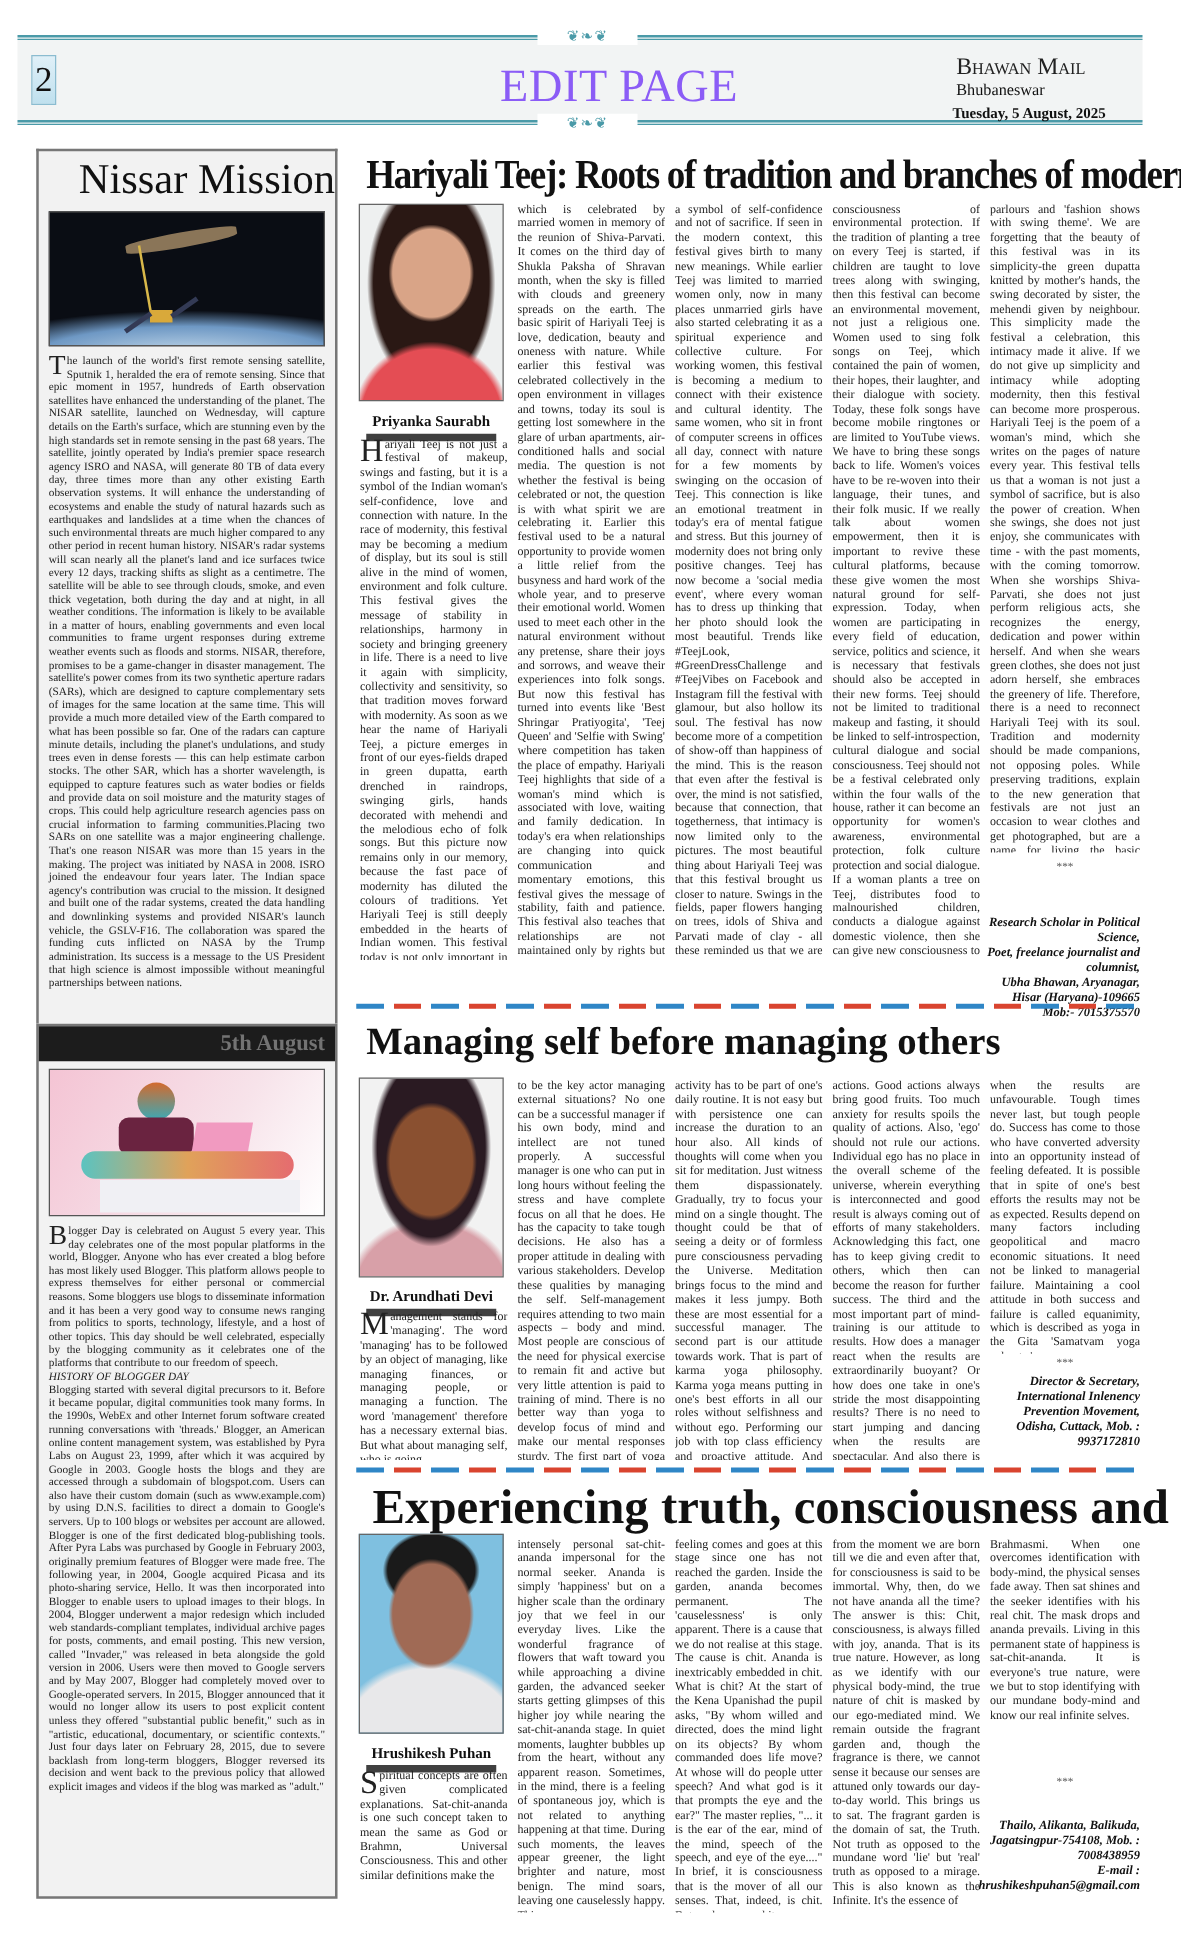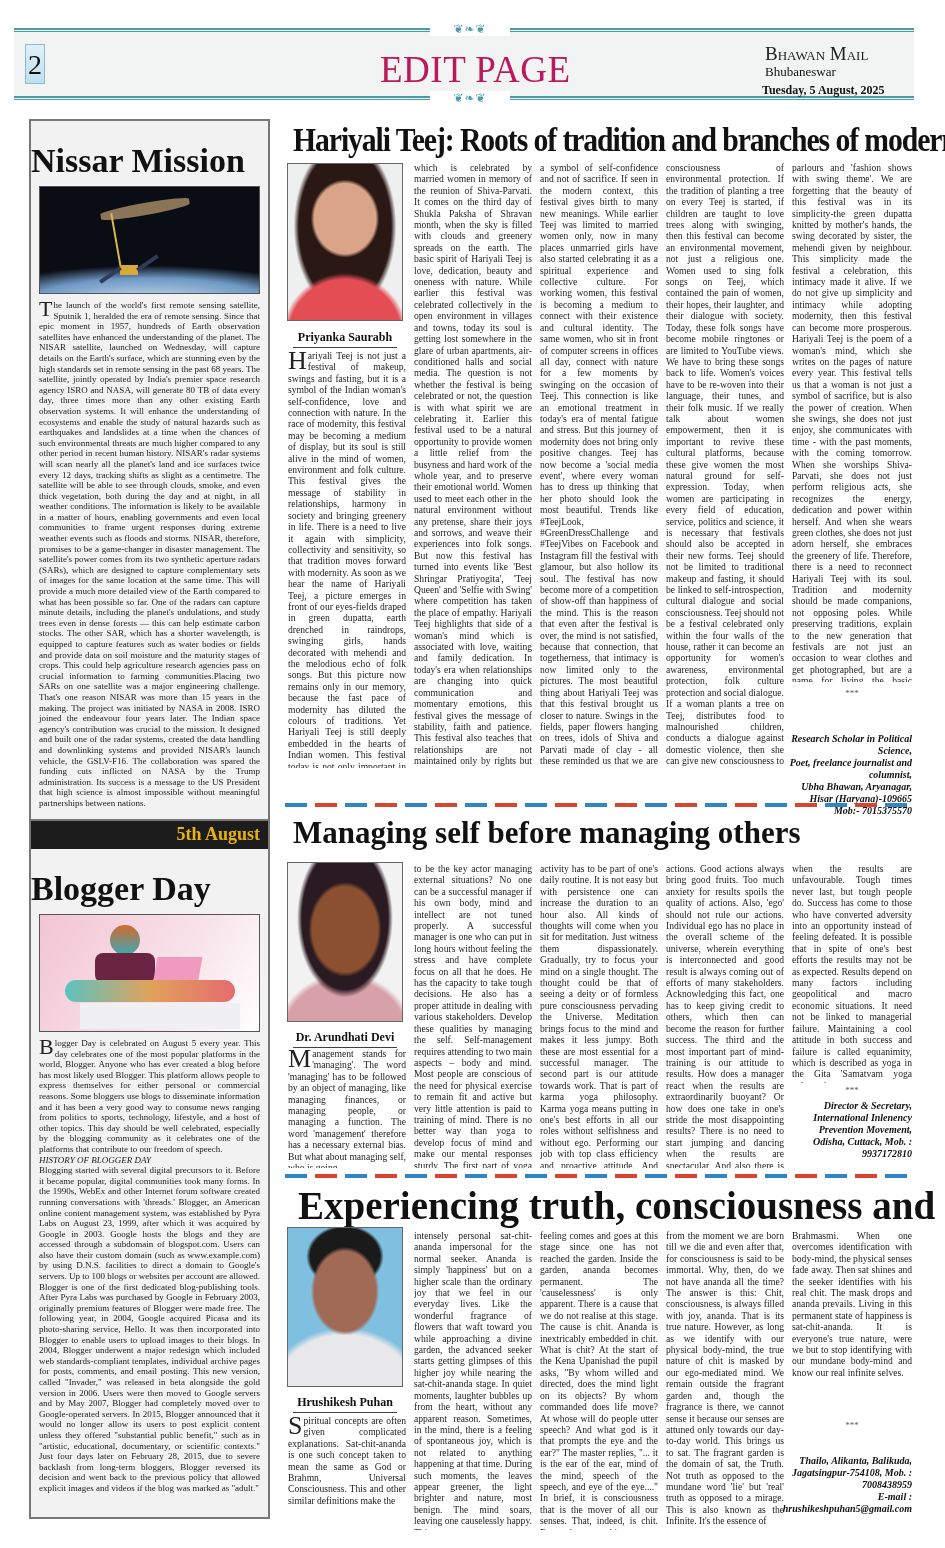--- a/index.html
+++ b/index.html
@@ -1,35 +1,35 @@
 <!DOCTYPE html>
 <html><head>
 <meta charset="utf-8">
 <style>
 *{box-sizing:border-box;margin:0;padding:0}
 body{width:945px;height:1548px;background:#fff;font-family:"Liberation Serif",serif;color:#111;position:relative;overflow:hidden}
 .masthead{position:absolute;left:14px;top:30px;width:900px;height:70px;background:#f2f4f4}
 .mh-line{position:absolute;left:14px;width:900px;height:4px;border-top:2px solid #4a9aa8;border-bottom:1px solid #4a9aa8}
 .mh-orn{position:absolute;left:430px;width:80px;height:14px;color:#4a9aa8;font-size:12px;text-align:center;background:#fff;line-height:14px;letter-spacing:1px}
 .page-num{position:absolute;left:25px;top:44px;width:20px;height:40px;background:linear-gradient(#e0f0f8,#bfe0ee);border:1px solid #8bbcd0;font-size:28px;text-align:center;line-height:40px}
-.edit-title{position:absolute;left:380px;top:48px;font-size:37px;color:#be185d;letter-spacing:0.5px}
+.edit-title{position:absolute;left:400px;top:48px;font-size:37px;color:#8b5cf6;letter-spacing:0.5px}
 .brand{position:absolute;left:765px;top:43px;font-size:19px;color:#222;font-variant:small-caps}
 .city{position:absolute;left:765px;top:64px;font-size:13px}
 .date{position:absolute;left:762px;top:83px;font-size:12px;font-weight:bold}
 
 .sidebar{position:absolute;left:29px;width:241px;border:2px solid #777;background:#f2f2f2}
-.sb-title{font-weight:bold;font-size:34px;text-align:left;margin-top:21px}
+.sb-title{font-weight:normal;font-size:34px;text-align:right;margin-top:4px}
 .sb-img{margin:6px 8px;height:108px;border:1px solid #555}
 .sb-text{padding:0 8px;font-size:9px;line-height:10.6px;text-align:justify;color:#222}
 .dropcap{font-size:22px;float:left;line-height:18px;margin-right:1px}
-.dateband{background:#1c1c1c;color:#eab308;font-weight:bold;font-size:18px;text-align:right;padding:3px 8px;height:28px}
+.dateband{background:#1c1c1c;color:#737373;font-weight:bold;font-size:18px;text-align:right;padding:3px 8px;height:28px}
 
 .headline{position:absolute;font-weight:bold;color:#111;white-space:nowrap;font-family:"Liberation Serif",serif}
 .photo{position:absolute;border:1px solid #666}
-.byline{position:absolute;font-weight:bold;font-size:12px;text-align:center;border-bottom:1px solid #404040;padding-bottom:2px}
+.byline{position:absolute;font-weight:bold;font-size:12px;text-align:center;border-bottom:6px solid #404040;padding-bottom:2px}
 .col{position:absolute;font-size:9.6px;line-height:11.4px;text-align:justify;color:#222;overflow:hidden}
 .sig{position:absolute;font-style:italic;font-weight:bold;font-size:10px;line-height:12px;text-align:right}
 .stars{position:absolute;font-size:9px;color:#555;text-align:center}
 .airmail{position:absolute;left:285px;width:625px;height:4px;background:repeating-linear-gradient(90deg,#2f86c6 0 22px,transparent 22px 30px,#d9442f 30px 52px,transparent 52px 60px)}
 </style>
 </head>
 <body>
 
 <div class="masthead"></div>
 <div class="mh-line" style="top:28px"></div>
@@ -49,21 +49,20 @@
     <div style="position:absolute;left:75px;top:26px;width:2px;height:55px;background:#d9b84a;transform:rotate(-10deg)"></div>
     <div style="position:absolute;left:80px;top:78px;width:18px;height:10px;background:#d9a93a"></div>
     <div style="position:absolute;left:58px;top:86px;width:25px;height:4px;background:#333a55;transform:rotate(-35deg)"></div>
     <div style="position:absolute;left:95px;top:74px;width:25px;height:4px;background:#333a55;transform:rotate(-35deg)"></div>
   </div>
   <div class="sb-text"><span class="dropcap">T</span><span>he launch of the world's first remote sensing satellite, Sputnik 1, heralded the era of remote sensing. Since that epic moment in 1957, hundreds of Earth observation satellites have enhanced the understanding of the planet. The NISAR satellite, launched on Wednesday, will capture details on the Earth's surface, which are stunning even by the high standards set in remote sensing in the past 68 years. The satellite, jointly operated by India's premier space research agency ISRO and NASA, will generate 80 TB of data every day, three times more than any other existing Earth observation systems. It will enhance the understanding of ecosystems and enable the study of natural hazards such as earthquakes and landslides at a time when the chances of such environmental threats are much higher compared to any other period in recent human history. NISAR's radar systems will scan nearly all the planet's land and ice surfaces twice every 12 days, tracking shifts as slight as a centimetre. The satellite will be able to see through clouds, smoke, and even thick vegetation, both during the day and at night, in all weather conditions. The information is likely to be available in a matter of hours, enabling governments and even local communities to frame urgent responses during extreme weather events such as floods and storms. NISAR, therefore, promises to be a game-changer in disaster management. The satellite's power comes from its two synthetic aperture radars (SARs), which are designed to capture complementary sets of images for the same location at the same time. This will provide a much more detailed view of the Earth compared to what has been possible so far. One of the radars can capture minute details, including the planet's undulations, and study trees even in dense forests — this can help estimate carbon stocks. The other SAR, which has a shorter wavelength, is equipped to capture features such as water bodies or fields and provide data on soil moisture and the maturity stages of crops. This could help agriculture research agencies pass on crucial information to farming communities.Placing two SARs on one satellite was a major engineering challenge. That's one reason NISAR was more than 15 years in the making. The project was initiated by NASA in 2008. ISRO joined the endeavour four years later. The Indian space agency's contribution was crucial to the mission. It designed and built one of the radar systems, created the data handling and downlinking systems and provided NISAR's launch vehicle, the GSLV-F16. The collaboration was spared the funding cuts inflicted on NASA by the Trump administration. Its success is a message to the US President that high science is almost impossible without meaningful partnerships between nations.</span></div>
 </div>
 
 <div class="sidebar" style="top:819px;height:700px">
   <div class="dateband">5th August</div>
-  <div class="sb-title">Blogger Day</div>
   <div class="sb-img" style="height:118px;background:linear-gradient(120deg,#f4c4d4,#f7e3ea 60%,#fff);position:relative">
     <div style="position:absolute;left:70px;top:10px;width:30px;height:30px;border-radius:50%;background:linear-gradient(#d36a2e,#3ba9b5)"></div>
     <div style="position:absolute;left:55px;top:38px;width:60px;height:30px;background:#6a2340;border-radius:8px"></div>
     <div style="position:absolute;left:115px;top:42px;width:45px;height:28px;background:#f19ac0;transform:skewX(-10deg)"></div>
     <div style="position:absolute;left:25px;top:65px;width:170px;height:22px;background:linear-gradient(90deg,#5bc3c0,#e0a25a,#e56c6f);border-radius:12px"></div>
     <div style="position:absolute;left:40px;top:88px;width:160px;height:26px;background:#f0f0f4"></div>
   </div>
   <div class="sb-text">
     <span class="dropcap">B</span><span>logger Day is celebrated on August 5 every year. This day celebrates one of the most popular platforms in the world, Blogger. Anyone who has ever created a blog before has most likely used Blogger. This platform allows people to express themselves for either personal or commercial reasons. Some bloggers use blogs to disseminate information and it has been a very good way to consume news ranging from politics to sports, technology, lifestyle, and a host of other topics. This day should be well celebrated, especially by the blogging community as it celebrates one of the platforms that contribute to our freedom of speech.</span>
     <div style="font-style:italic;font-weight:normal">HISTORY OF BLOGGER DAY</div>

